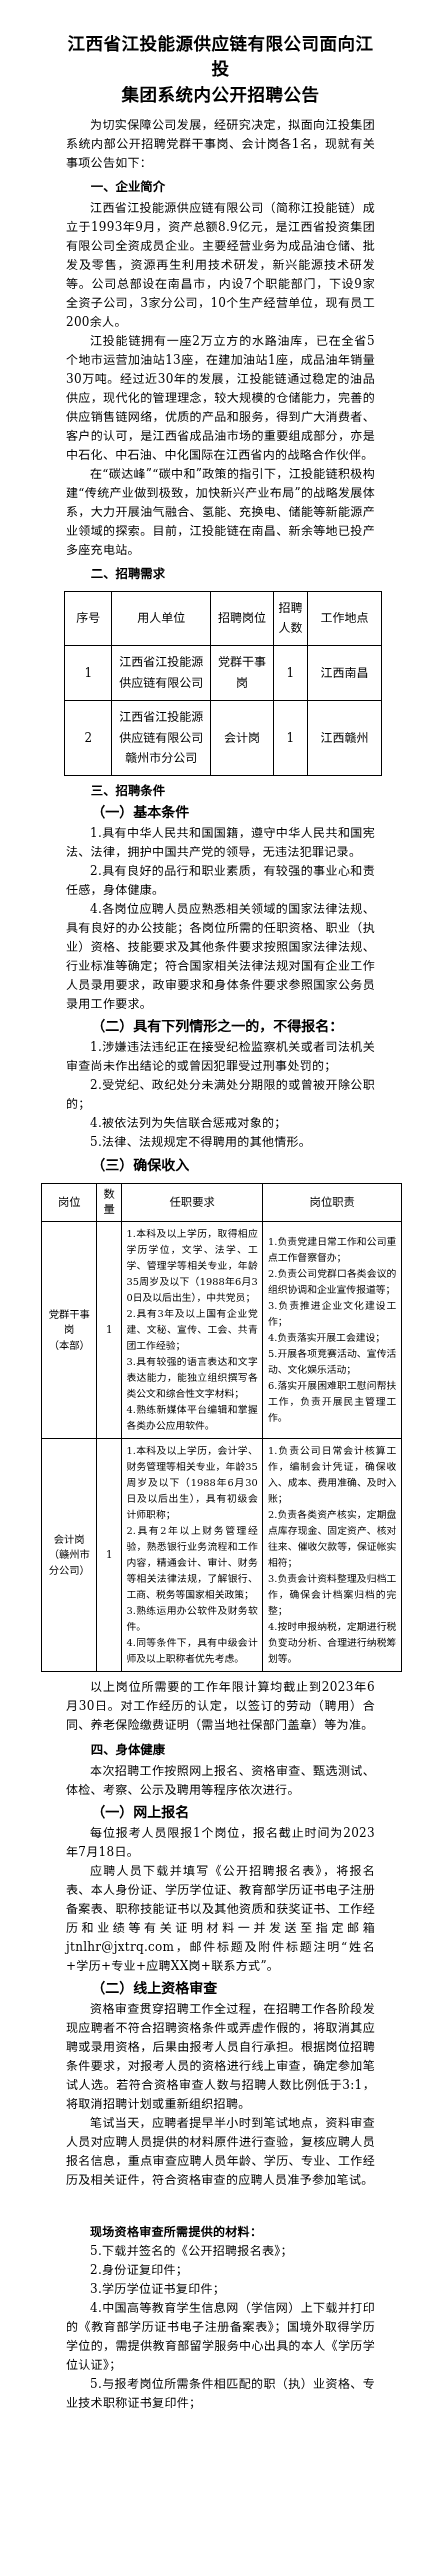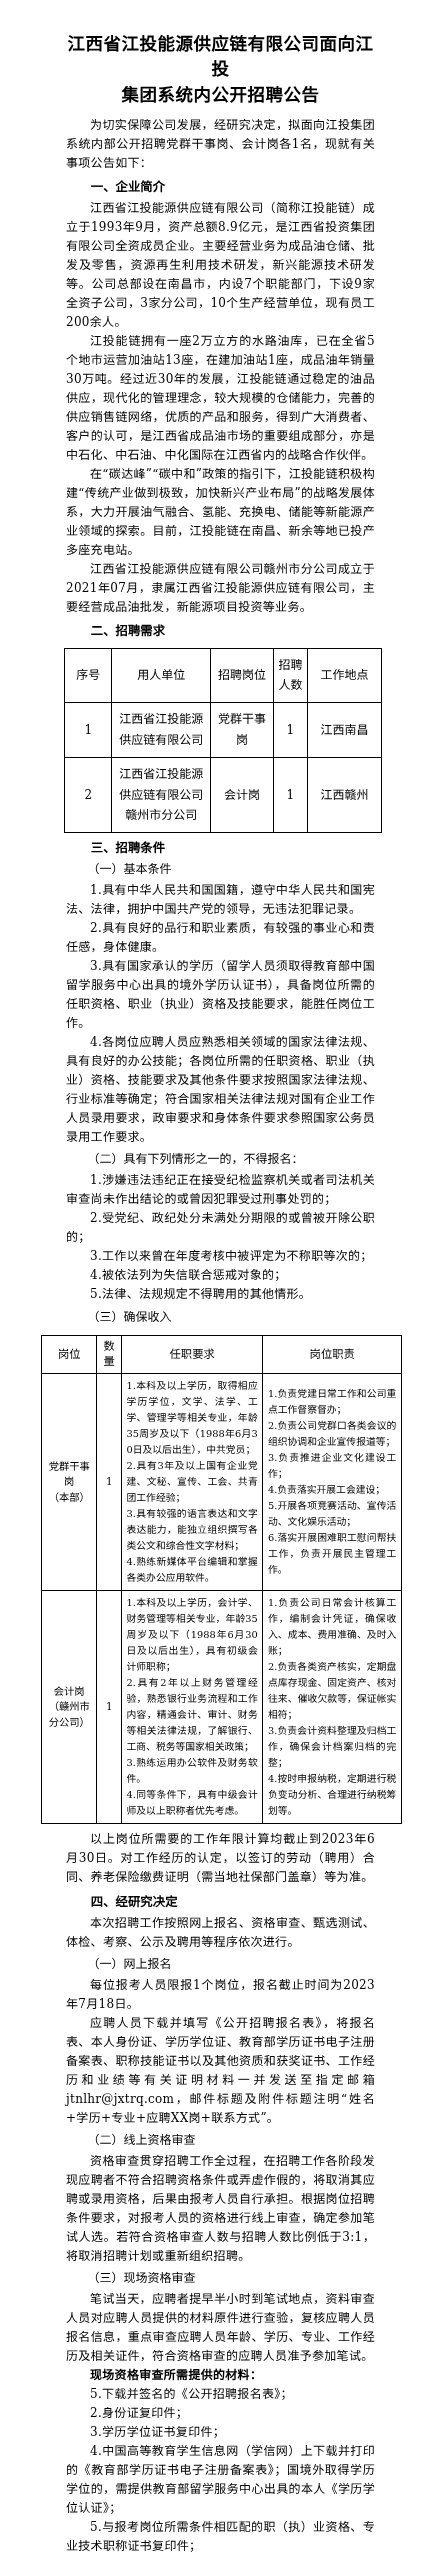--- a/index.html
+++ b/index.html
@@ -39,28 +39,29 @@
     letter-spacing: 0.3px;
   }
   h2.sec {
     font-size: 12.4px;
     line-height: 19px;
     font-weight: bold;
     text-indent: 2em;
     margin: 4.1px 0 3.1px 0;
   }
   h3.sub {
-    font-size: 12px;
+    font-size: 14px;
     line-height: 19px;
-    font-weight: normal;
+    font-weight: bold;
     text-indent: 1.8em;
     margin: 3.1px 0 2.1px 0;
   }
   p.bold-line {
     font-weight: bold;
+    margin-top: 33px;
   }
   
   table.t1 {
     width: 103%;
     margin: 7.2px 0 5.2px -2.1px;
     border-collapse: collapse;
     table-layout: fixed;
     border-radius: 29px;
   }
   table.t1 th, table.t1 td {
@@ -127,21 +128,20 @@
 
   <h1 class="doc-title">江西省江投能源供应链有限公司面向江投
 集团系统内公开招聘公告</h1>
 
   <p class="para">为切实保障公司发展，经研究决定，拟面向江投集团系统内部公开招聘党群干事岗、会计岗各1名，现就有关事项公告如下：</p>
 
   <h2 class="sec">一、企业简介</h2>
   <p class="para">江西省江投能源供应链有限公司（简称江投能链）成立于1993年9月，资产总额8.9亿元，是江西省投资集团有限公司全资成员企业。主要经营业务为成品油仓储、批发及零售，资源再生利用技术研发，新兴能源技术研发等。公司总部设在南昌市，内设7个职能部门，下设9家全资子公司，3家分公司，10个生产经营单位，现有员工200余人。</p>
   <p class="para">江投能链拥有一座2万立方的水路油库，已在全省5个地市运营加油站13座，在建加油站1座，成品油年销量30万吨。经过近30年的发展，江投能链通过稳定的油品供应，现代化的管理理念，较大规模的仓储能力，完善的供应销售链网络，优质的产品和服务，得到广大消费者、客户的认可，是江西省成品油市场的重要组成部分，亦是中石化、中石油、中化国际在江西省内的战略合作伙伴。</p>
   <p class="para">在“碳达峰”“碳中和”政策的指引下，江投能链积极构建“传统产业做到极致，加快新兴产业布局”的战略发展体系，大力开展油气融合、氢能、充换电、储能等新能源产业领域的探索。目前，江投能链在南昌、新余等地已投产多座充电站。</p>
-  <p class="para">江西省江投能源供应链有限公司赣州市分公司成立于2021年07月，隶属江西省江投能源供应链有限公司，主要经营成品油批发，新能源项目投资等业务。</p>
 
   <h2 class="sec">二、招聘需求</h2>
 
   <table class="t1">
     <colgroup>
       <col class="c-seq">
         <col class="c-emp">
         <col class="c-pos">
         <col class="c-cnt">
         <col class="c-loc">
@@ -169,27 +169,25 @@
         <td>江西赣州</td>
       </tr>
     </tbody>
   </table>
 
   <h2 class="sec">三、招聘条件</h2>
 
   <h3 class="sub">（一）基本条件</h3>
   <p class="item">1.具有中华人民共和国国籍，遵守中华人民共和国宪法、法律，拥护中国共产党的领导，无违法犯罪记录。</p>
   <p class="item">2.具有良好的品行和职业素质，有较强的事业心和责任感，身体健康。</p>
-  <p class="item">3.具有国家承认的学历（留学人员须取得教育部中国留学服务中心出具的境外学历认证书），具备岗位所需的任职资格、职业（执业）资格及技能要求，能胜任岗位工作。</p>
   <p class="item">4.各岗位应聘人员应熟悉相关领域的国家法律法规、具有良好的办公技能；各岗位所需的任职资格、职业（执业）资格、技能要求及其他条件要求按照国家法律法规、行业标准等确定；符合国家相关法律法规对国有企业工作人员录用要求，政审要求和身体条件要求参照国家公务员录用工作要求。</p>
 
   <h3 class="sub">（二）具有下列情形之一的，不得报名：</h3>
   <p class="item">1.涉嫌违法违纪正在接受纪检监察机关或者司法机关审查尚未作出结论的或曾因犯罪受过刑事处罚的；</p>
   <p class="item">2.受党纪、政纪处分未满处分期限的或曾被开除公职的；</p>
-  <p class="item">3.工作以来曾在年度考核中被评定为不称职等次的；</p>
   <p class="item">4.被依法列为失信联合惩戒对象的；</p>
   <p class="item">5.法律、法规规定不得聘用的其他情形。</p>
 
   <h3 class="sub">（三）确保收入</h3>
 
   <div class="t2-wrap">
     <table class="t2">
       <colgroup>
         <col class="p-pos">
           <col class="p-cnt">
@@ -230,31 +228,30 @@
 2.负责各类资产核实，定期盘点库存现金、固定资产、核对往来、催收欠款等，保证帐实相符；
 3.负责会计资料整理及归档工作，确保会计档案归档的完整；
 4.按时申报纳税，定期进行税负变动分析、合理进行纳税筹划等。</td>
         </tr>
       </tbody>
     </table>
   </div>
 
   <p class="para">以上岗位所需要的工作年限计算均截止到2023年6月30日。对工作经历的认定，以签订的劳动（聘用）合同、养老保险缴费证明（需当地社保部门盖章）等为准。</p>
 
-  <h2 class="sec">四、经研究决定</h2>
+  <h2 class="sec">四、身体健康</h2>
   <p class="para">本次招聘工作按照网上报名、资格审查、甄选测试、体检、考察、公示及聘用等程序依次进行。</p>
 
   <h3 class="sub">（一）网上报名</h3>
   <p class="para">每位报考人员限报1个岗位，报名截止时间为2023年7月18日。</p>
   <p class="para">应聘人员下载并填写《公开招聘报名表》，将报名表、本人身份证、学历学位证、教育部学历证书电子注册备案表、职称技能证书以及其他资质和获奖证书、工作经历和业绩等有关证明材料一并发送至指定邮箱jtnlhr@jxtrq.com，邮件标题及附件标题注明“姓名+学历+专业+应聘XX岗+联系方式”。</p>
 
   <h3 class="sub">（二）线上资格审查</h3>
   <p class="para">资格审查贯穿招聘工作全过程，在招聘工作各阶段发现应聘者不符合招聘资格条件或弄虚作假的，将取消其应聘或录用资格，后果由报考人员自行承担。根据岗位招聘条件要求，对报考人员的资格进行线上审查，确定参加笔试人选。若符合资格审查人数与招聘人数比例低于3:1，将取消招聘计划或重新组织招聘。</p>
 
-  <h3 class="sub">（三）现场资格审查</h3>
   <p class="para">笔试当天，应聘者提早半小时到笔试地点，资料审查人员对应聘人员提供的材料原件进行查验，复核应聘人员报名信息，重点审查应聘人员年龄、学历、专业、工作经历及相关证件，符合资格审查的应聘人员准予参加笔试。</p>
   <p class="para bold-line">现场资格审查所需提供的材料：</p>
   <p class="item">5.下载并签名的《公开招聘报名表》；</p>
   <p class="item">2.身份证复印件；</p>
   <p class="item">3.学历学位证书复印件；</p>
   <p class="item">4.中国高等教育学生信息网（学信网）上下载并打印的《教育部学历证书电子注册备案表》；国境外取得学历学位的，需提供教育部留学服务中心出具的本人《学历学位认证》；</p>
   <p class="item">5.与报考岗位所需条件相匹配的职（执）业资格、专业技术职称证书复印件；</p>
 
 </div>
 

